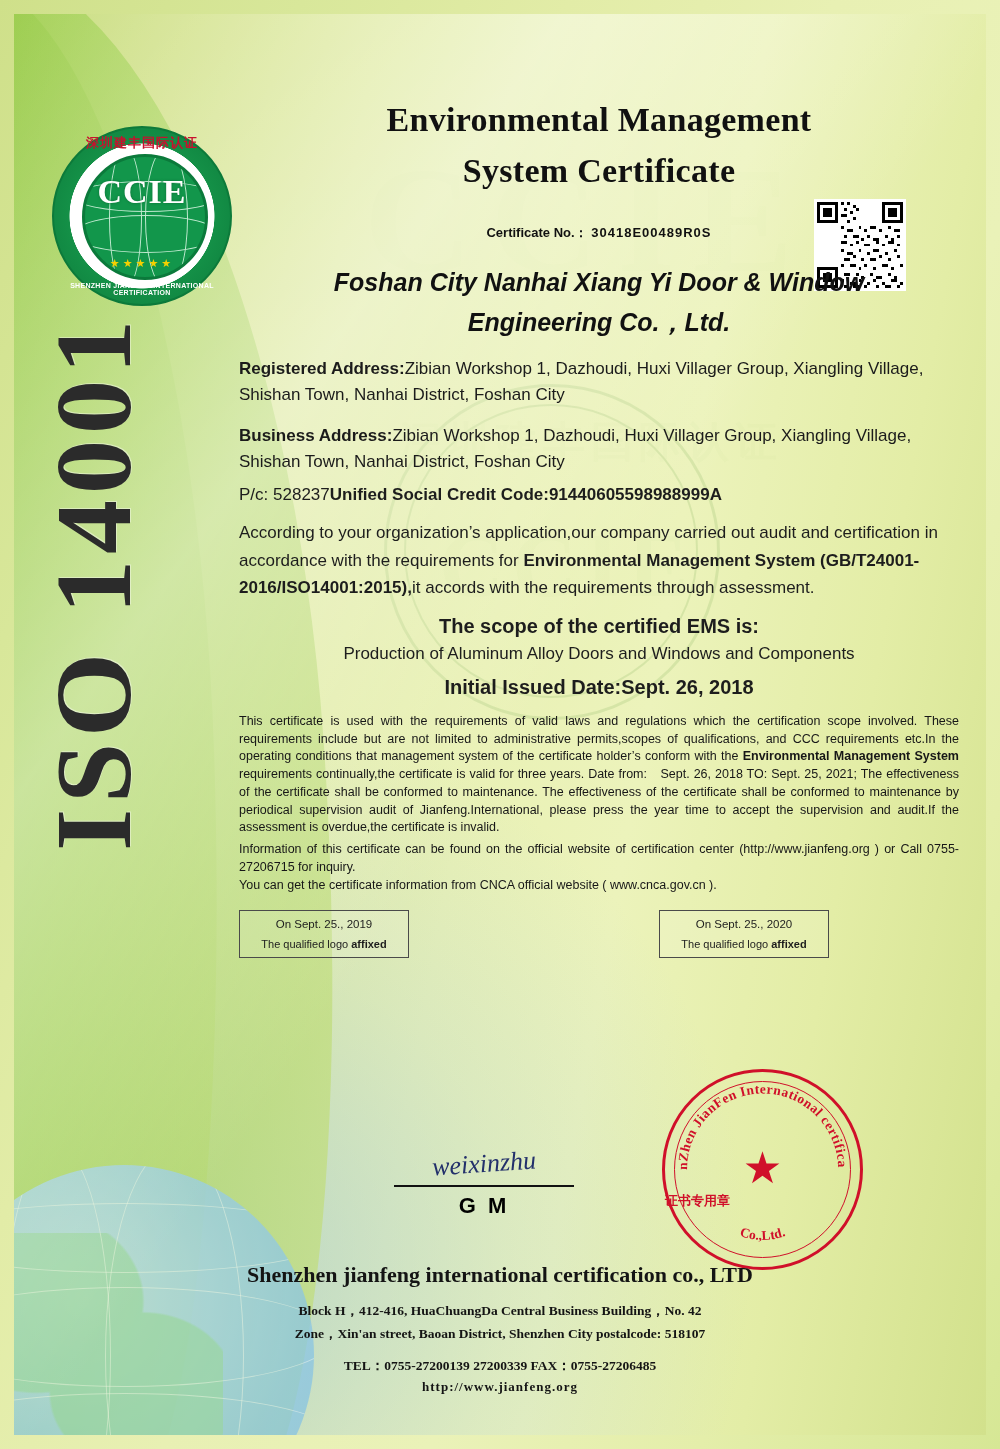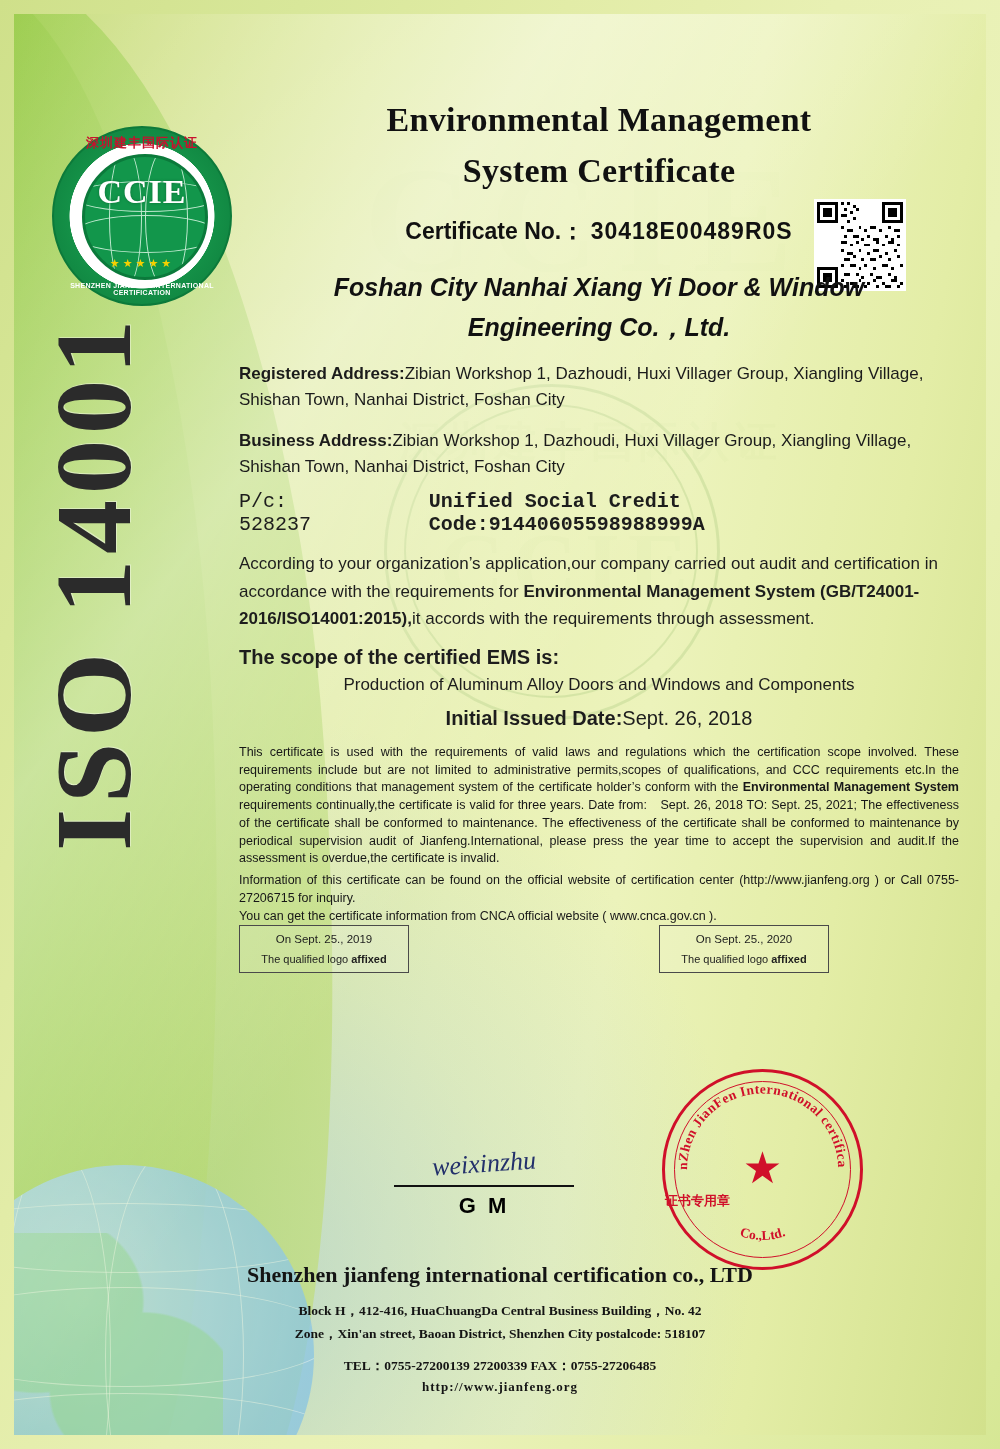--- a/index.html
+++ b/index.html
@@ -135,52 +135,52 @@
   
   .content{
     position:absolute;left:225px;top:80px;width:720px;
     color:#1d1d1d;
   }
   h1.title{
     margin:0;text-align:center;font-size:34px;line-height:1.5;font-weight:bold;
     color:#111;letter-spacing:.3px;font-family:Liberation Serif, serif;
   }
   .cert-no{
-    margin-top:20px;text-align:center;font-size:23px;font-weight:bold;color:#111;
+    margin-top:28px;text-align:center;font-size:13px;font-weight:bold;color:#111;
   }
   .company{
     margin-top:20px;text-align:center;font-size:25px;font-weight:bold;line-height:1.6;color:#111;font-style:italic;
   }
   .addr{
     margin-top:14px;font-size:17px;line-height:1.55;color:#1b1b1b;
   }
   .addr .lbl{font-weight:bold;}
   .pc-row{
-    margin-top:10px;font-size:20px;display:flex;gap:60px;align-items:baseline;font-family:Liberation Mono, monospace;
+    margin-top:10px;font-size:17px;display:flex;align-items:baseline;
   }
   .pc-row .credit{font-weight:bold;}
   .para{
     margin-top:14px;font-size:17px;line-height:1.6;
   }
   .para b{font-weight:bold;}
   .scope-title{
-    margin-top:14px;text-align:left;font-size:20px;font-weight:bold;
+    margin-top:14px;text-align:center;font-size:20px;font-weight:bold;
   }
   .scope-body{
     margin-top:6px;text-align:center;font-size:17px;
   }
   .issued{
     margin-top:12px;text-align:center;font-size:20px;font-weight:bold;
   }
   .fineprint{
     margin-top:14px;font-size:12.5px;line-height:1.42;text-align:justify;color:#171717;
   }
   .fineprint b{font-weight:bold;}
   .stamps{
-    display:flex;gap:250px;
+    margin-top:16px;display:flex;gap:250px;
   }
   .stamp-box{
     width:170px;border:1px solid #4a4a4a;padding:7px 8px;box-sizing:border-box;
     background:rgba(255,255,255,.12);
   }
   .stamp-box .l1{font-size:11.5px;text-align:center;}
   .stamp-box .l2{font-size:11px;text-align:center;margin-top:8px;}
   .stamp-box .l2 b{font-weight:bold;}
 
   
@@ -397,21 +397,21 @@
       </div>
 
       <div class="para">
         <span>According to your organization’s application,our company carried out audit and certification in accordance with the requirements for </span><b>Environmental Management System (GB/T24001-2016/ISO14001:2015),</b><span>it accords with the requirements through assessment.</span>
       </div>
 
       <div class="scope-title">The scope of the certified EMS is:</div>
       <div class="scope-body">Production of Aluminum Alloy Doors and Windows and Components</div>
 
       <div class="issued">
-        <span>Initial Issued Date:</span><span style="font-weight:normal">Sept. 26, 2018</span>
+        <span>Initial Issued Date:</span><span style="font-weight:bold">Sept. 26, 2018</span>
       </div>
 
       <div class="fineprint">
         <div>
           <span>This certificate is used with the requirements of valid laws and regulations which the certification scope involved. These requirements include but are not limited to administrative permits,scopes of qualifications, and CCC requirements etc.In the operating conditions that management system of the certificate holder’s conform with the </span><b>Environmental Management System</b><span> requirements continually,the certificate is valid for three years. Date from:　Sept. 26, 2018 TO: Sept. 25, 2021; The effectiveness of the certificate shall be conformed to maintenance. The effectiveness of the certificate shall be conformed to maintenance by periodical supervision audit of Jianfeng.International, please press the year time to accept the supervision and audit.If the assessment is overdue,the certificate is invalid.</span>
         </div>
         <div style="margin-top:4px">Information of this certificate can be found on the official website of certification center (http://www.jianfeng.org ) or Call 0755-27206715 for inquiry.</div>
         <div>You can get the certificate information from CNCA official website ( www.cnca.gov.cn ).</div>
       </div>
 

